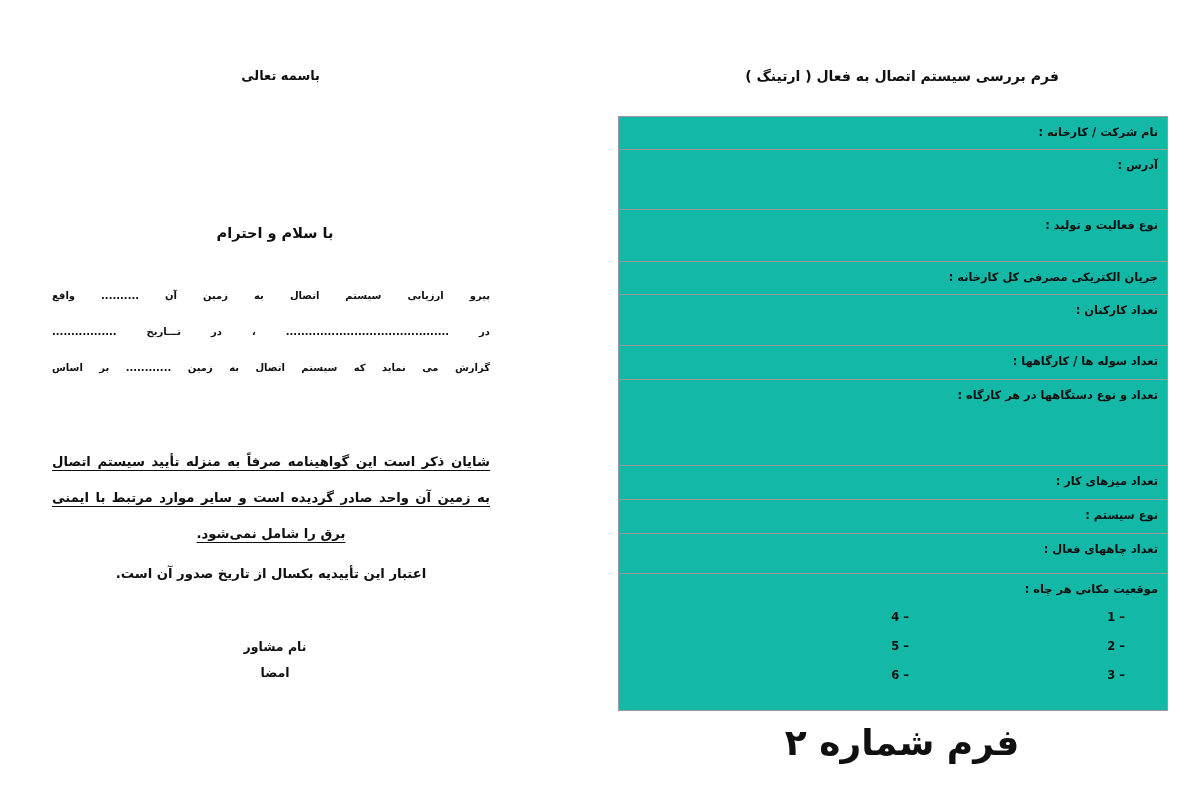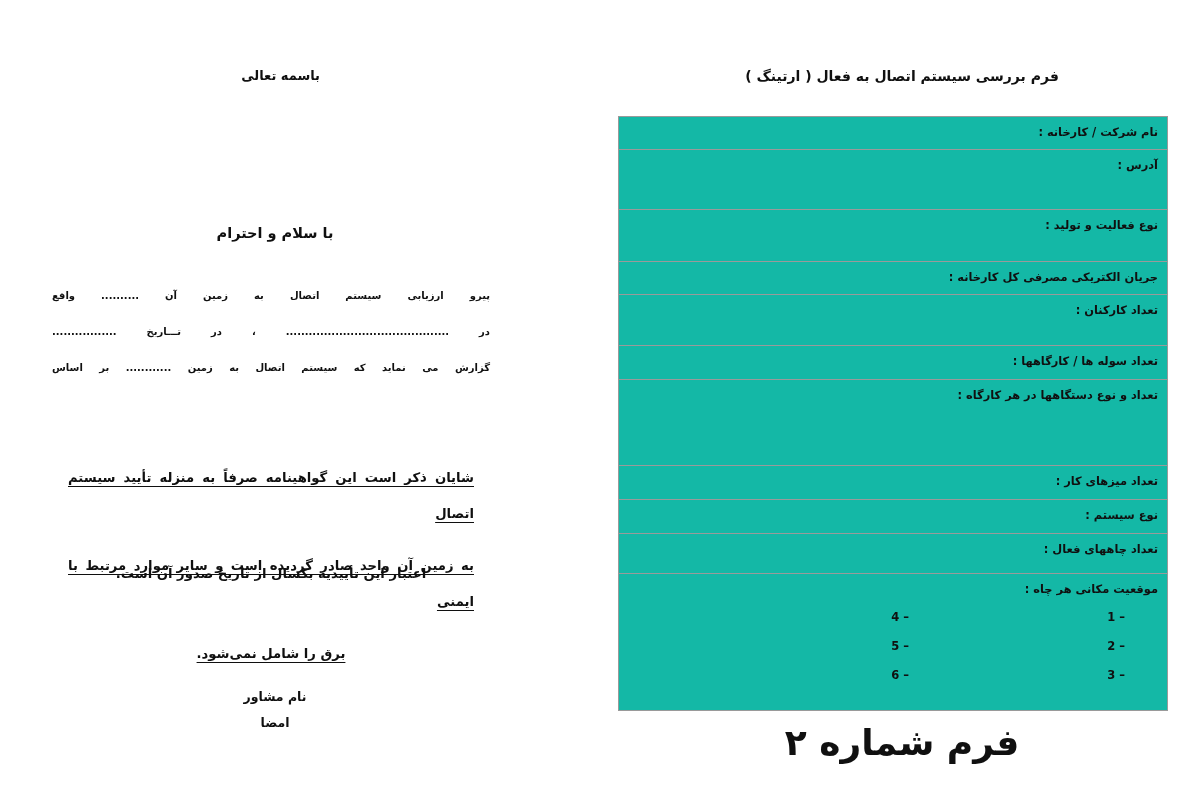--- a/index.html
+++ b/index.html
@@ -90,21 +90,21 @@
     top: 444px;
     right: 85px;
     width: 438px;
     font-size: 13.2px;
     font-weight: bold;
     line-height: 36px;
     text-align: justify;
     text-align-last: justify;
   }
   .f1-note p {
-    margin: 16px;
+    margin: 0;
     text-decoration: underline;
     text-underline-offset: 4px;
     text-decoration-thickness: 1px;
   }
   .f1-note p.l3 {
     text-align: center;
     text-align-last: center;
   }
 
   .f1-validity {
@@ -113,21 +113,21 @@
     right: 85px;
     width: 438px;
     font-size: 13.2px;
     font-weight: bold;
     text-align: center;
     white-space: nowrap;
   }
 
   .f1-sign {
     position: absolute;
-    top: 684px;
+    top: 634px;
     right: 75px;
     width: 450px;
     text-align: center;
     font-size: 12.5px;
     font-weight: bold;
     line-height: 26px;
   }
 
   .f1-footer {
     position: absolute;

